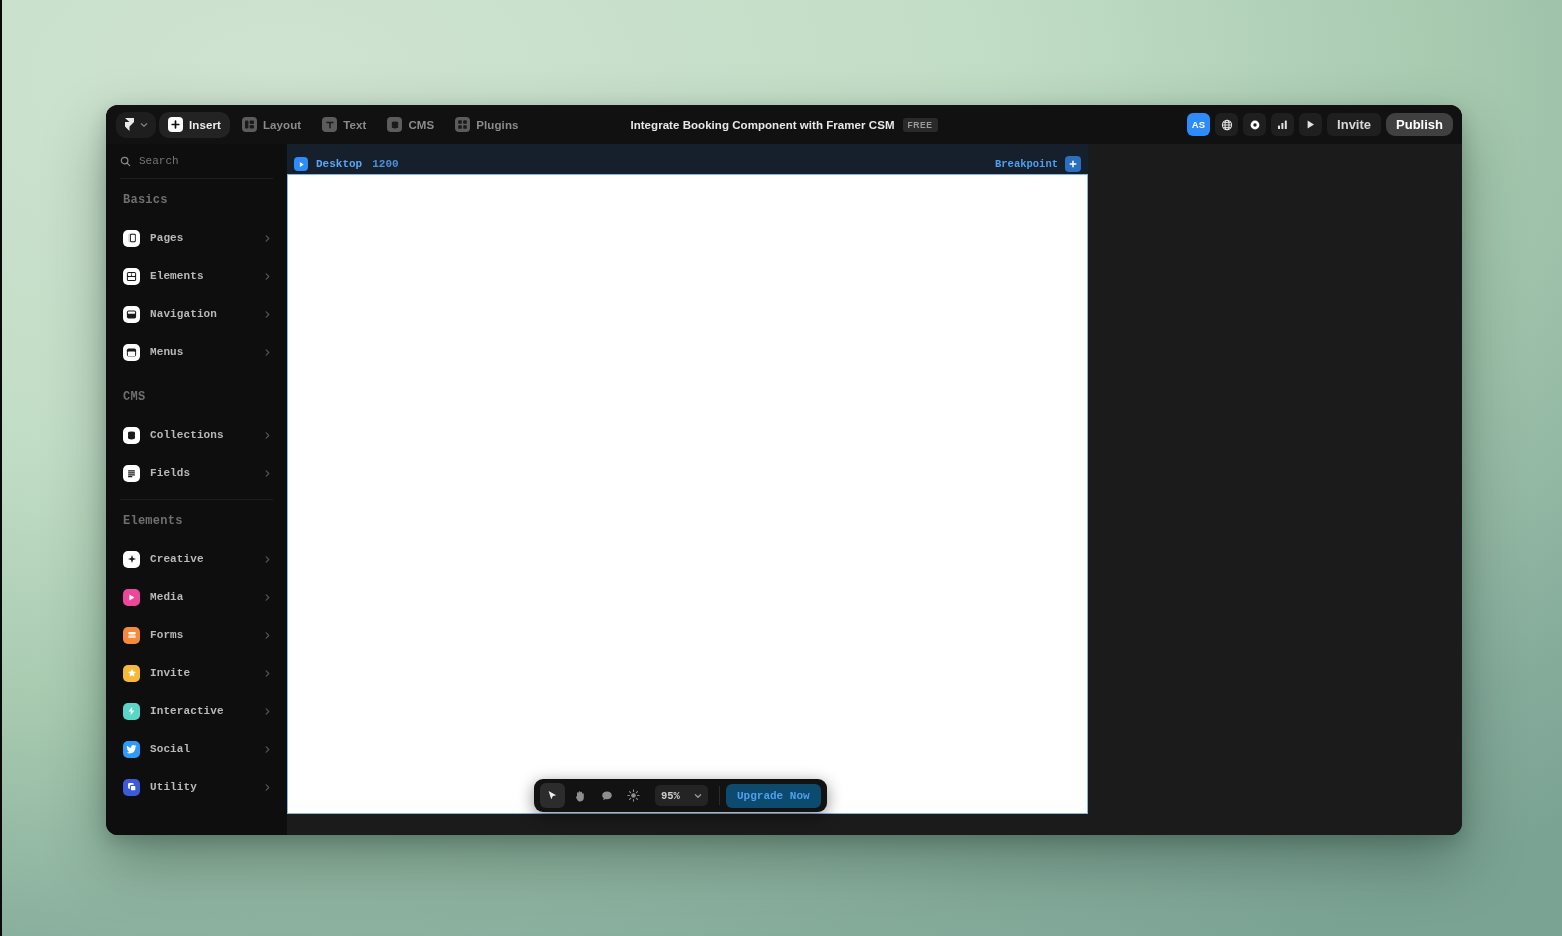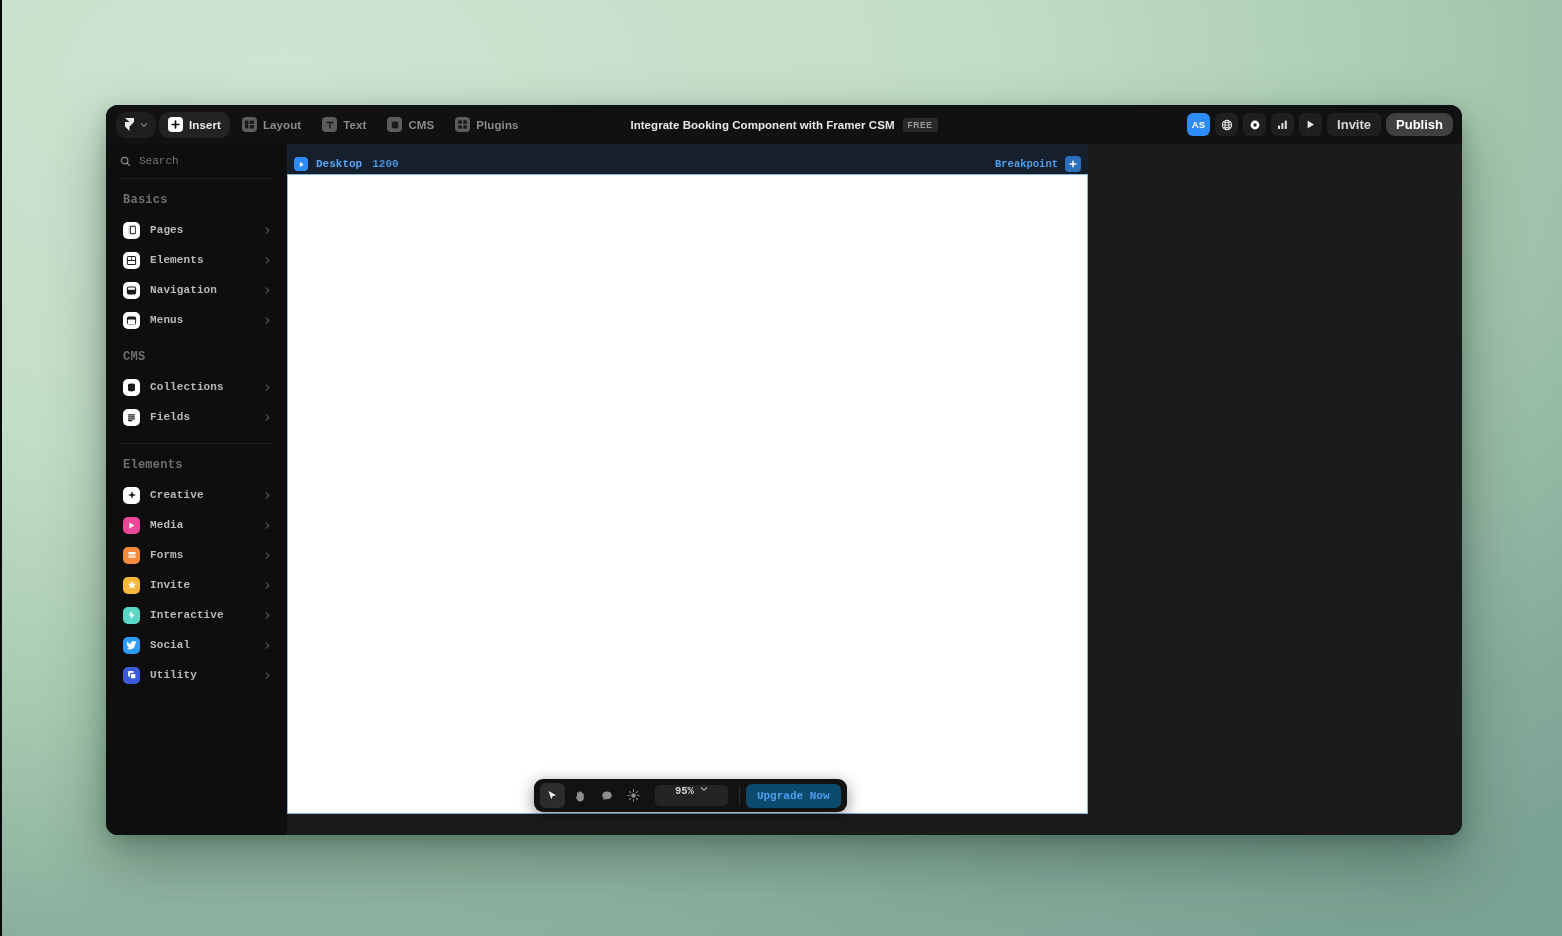--- a/index.html
+++ b/index.html
@@ -114,21 +114,21 @@
   }
   .search-row .stext { color: #767676; font-size: 11px; }
   .sb-divider { height: 1px; background: #1e1e1e; margin: 0 14px; }
   .sb-section-label {
     color: #6f6f6f; font-size: 12px; font-weight: 700;
     letter-spacing: .25px;
     padding: 14px 16px 7px 17px;
   }
   .sb-item {
     display: flex; align-items: center;
-    height: 28px; margin: 2px 9px; padding: 0 6px 0 8px;
+    height: 28px; margin: 10px 9px; padding: 0 6px 0 8px;
     border-radius: 7px;
     gap: 10px;
   }
   .sb-ico {
     width: 17px; height: 17px; border-radius: 5px;
     flex: 0 0 17px;
     display: flex; align-items: center; justify-content: center;
   }
   .sb-label { color: #b9b9b9; font-size: 11px; font-weight: 600; flex: 1; letter-spacing: .1px; }
   .sb-chev { opacity: .55; }
@@ -182,22 +182,22 @@
     box-shadow: 0 4px 16px rgba(0,0,0,.45);
   }
   .fb-btn {
     width: 25px; height: 25px; border-radius: 6px;
     display: flex; align-items: center; justify-content: center;
   }
   .fb-btn.sel { background: #2c2c2c; }
   .fb-zoom {
     height: 21px; min-width: 53px;
     background: #242424; border-radius: 5px;
-    display: flex; align-items: flex-start; justify-content: space-between;
-    padding: 0 20px; margin: 0 5px 0 7px; gap: 6px;
+    display: flex; align-items: center; justify-content: space-between;
+    padding: 0 6px; margin: 0 5px 0 7px; gap: 6px;
   }
   .fb-zoom span { color: #cfcfcf; font-size: 10.5px; font-weight: 700; }
   .fb-sep { width: 1px; height: 19px; background: #2b2b2b; margin: 0 4px; }
   .fb-upgrade {
     height: 24px; padding: 0 11px; border-radius: 6px;
     background: #0c4a6e; color: #4f9fef;
     font-size: 11px; font-weight: 700;
     display: flex; align-items: center;
   }
   svg { display: block; }

